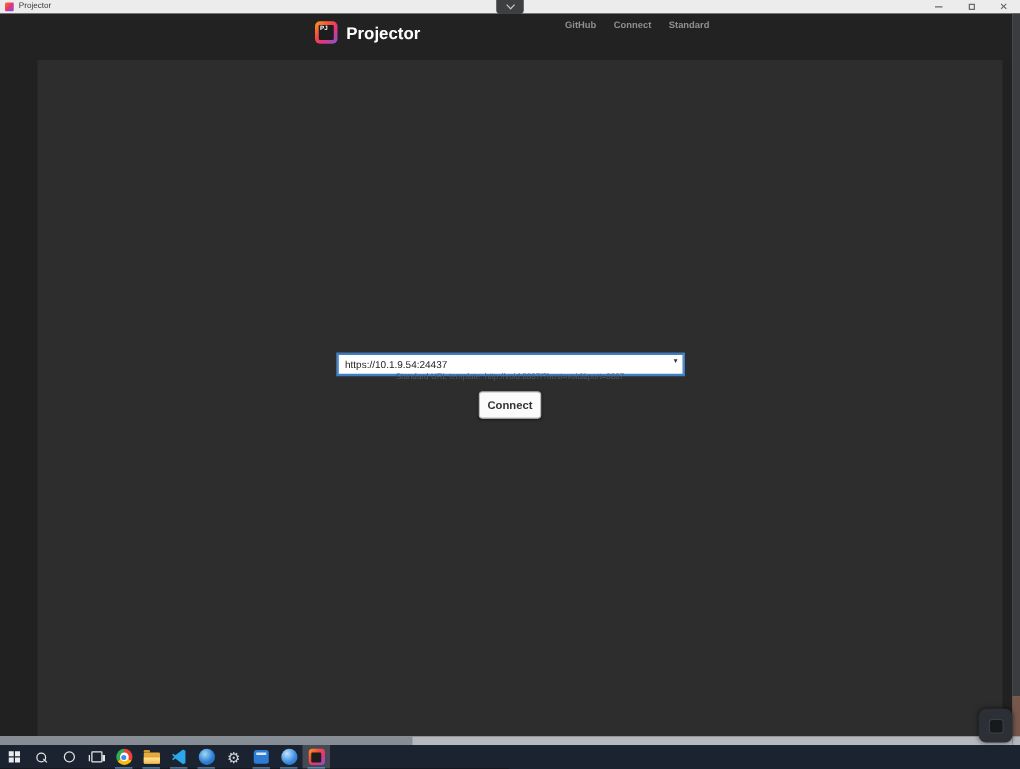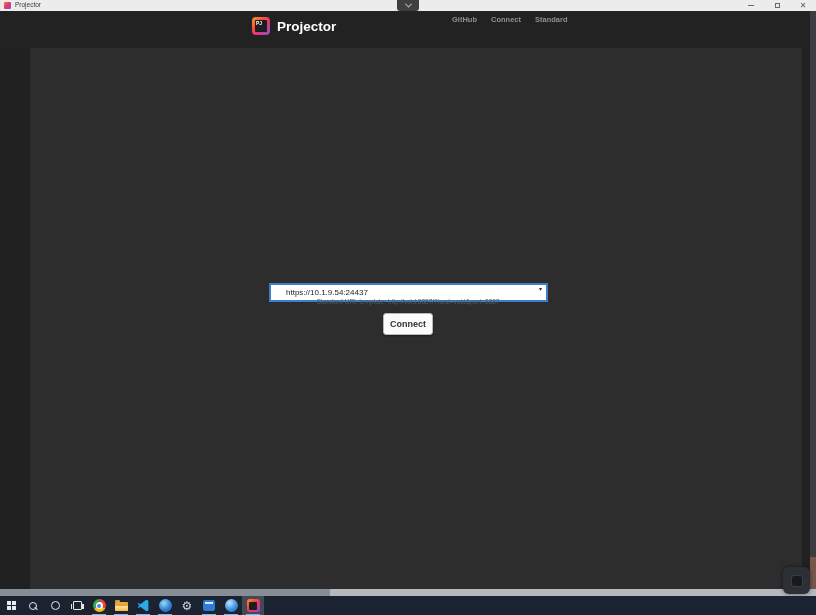--- a/index.html
+++ b/index.html
@@ -31,21 +31,21 @@
   .pj-logo .pj{position:absolute;left:4px;top:3px;font-size:5px;font-weight:bold;color:#fff;letter-spacing:0;}
   .brand-name{color:#ffffff;font-size:13.5px;font-weight:600;}
   .nav{position:absolute;left:452px;top:4px;display:flex;gap:14px;}
   .nav a{font-size:7.5px;font-weight:bold;color:#8f8f8f;text-decoration:none;}
 
   .panel{position:absolute;left:30px;top:37px;width:772px;height:552px;background:#2d2d2d;}
 
   
   .urlwrap{position:absolute;left:270px;top:270px;width:277px;height:17px;}
   .urlinput{width:277px;height:17px;border:1px solid #3d7fc4;outline:1.5px solid #3d7fc4;outline-offset:0;
-    background:#ffffff;color:#1d1d1d;font-size:8px;padding:0 12px 0 15px;border-radius:0;}
+    background:#ffffff;color:#1d1d1d;font-size:8px;padding:0 12px 0 5px;border-radius:0;}
   .combo-arrow{position:absolute;right:5px;top:5px;font-size:6px;color:#333;pointer-events:none;line-height:6px;}
   .hint{position:absolute;left:0;top:287px;width:816px;text-align:center;font-size:6.5px;color:#4f5a66;}
   .connect{position:absolute;left:383px;top:302px;width:50px;height:22px;background:#fbfbfb;border:1px solid #b9b9b9;
     border-radius:3px;font-size:9px;font-weight:bold;color:#333;box-shadow:0 1px 2px rgba(0,0,0,.45);}
 
   
   .hscroll{position:absolute;left:0;top:578px;width:810px;height:7px;background:#b5b9bd;}
   .hscroll .thumb{position:absolute;left:0;top:0;height:7px;width:330px;background:#868d94;}
   .scroll-corner{position:absolute;left:810px;top:578px;width:6px;height:7px;background:#b5b9bd;}
   .vscroll{position:absolute;left:810px;top:0;width:6px;height:578px;background:#8f8a85;}

